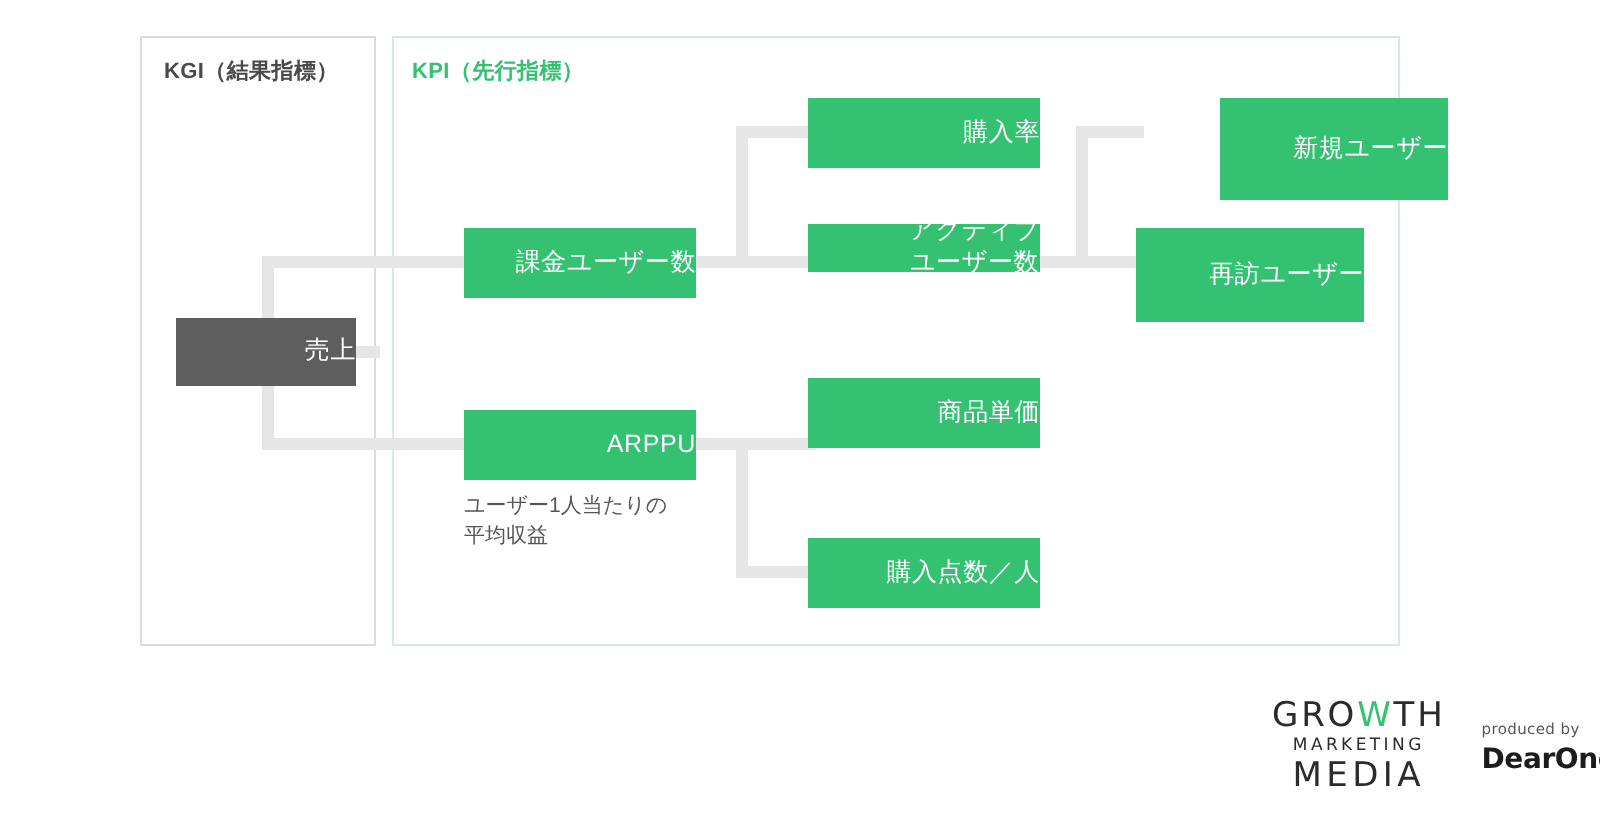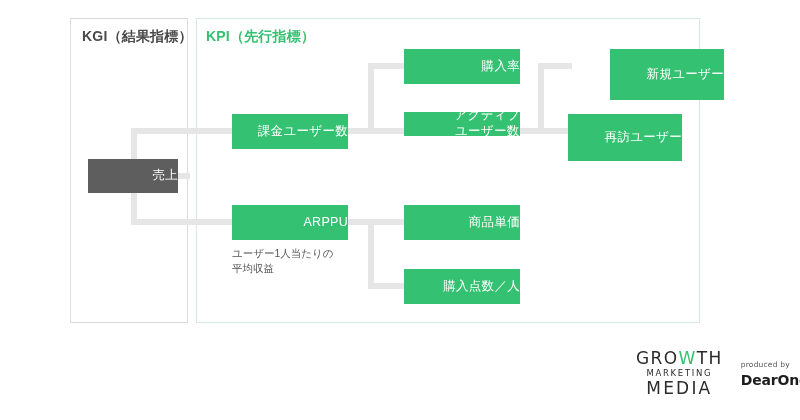--- a/index.html
+++ b/index.html
@@ -32,21 +32,21 @@
   }
   .panel-kpi {
     left: 196px; top: 18px;
     width: 504px; height: 305px;
     border: 1px solid #d6ece0;
   }
   .panel-label {
     position: absolute;
     top: 12px;
     left: 12px;
-    font-size: 14px;
+    font-size: 11px;
     font-weight: bold;
     letter-spacing: .2px;
     white-space: nowrap;
   }
   .panel-label.kgi { color: #4a4a4a; }
   .panel-label.kpi { color: #35c172; }
 
   
   .line {
     position: absolute;
@@ -192,21 +192,21 @@
     <span class="node-label">再訪ユーザー</span>
   </div>
 
   <div class="node green" style="left:232px; top:205px; width:116px; height:35px;">
     <span class="node-label">ARPPU</span>
   </div>
 
   <div class="caption" style="left:232px; top:246px; width:140px;">ユーザー1人当たりの
 平均収益</div>
 
-  <div class="node green" style="left:404px; top:205px; width:116px; height:35px;">
+  <div class="node green" style="left:404px; top:189px; width:116px; height:35px;">
     <span class="node-label">商品単価</span>
   </div>
 
   <div class="node green" style="left:404px; top:269px; width:116px; height:35px;">
     <span class="node-label">購入点数／人</span>
   </div>
 
   <div class="logo-wrap">
     <div class="logo-gm">
       <div class="l1"><span>GRO</span><span class="accent">W</span><span>TH</span></div>

